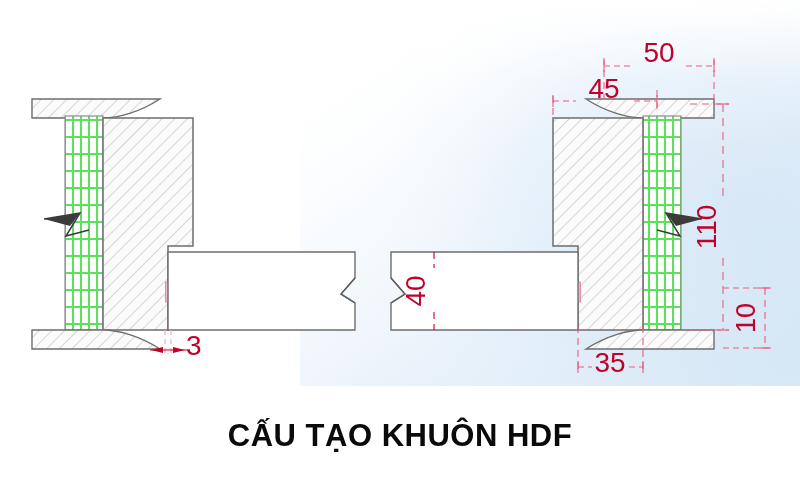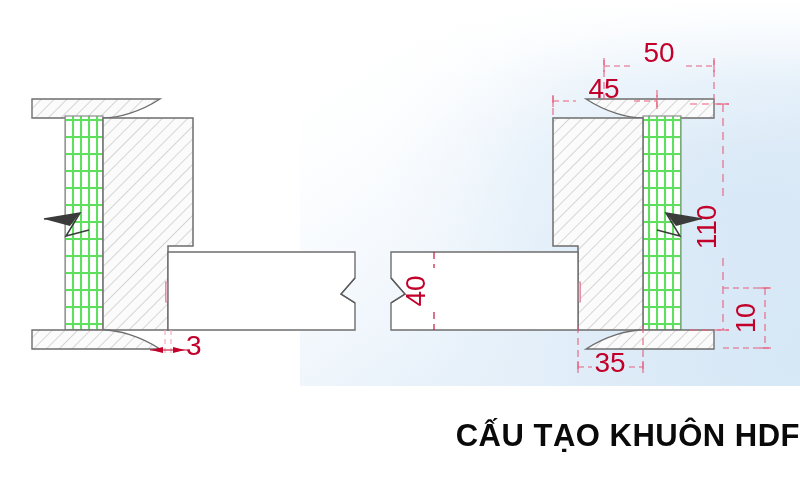--- a/index.html
+++ b/index.html
@@ -26,21 +26,21 @@
   #drawing{
     position:absolute;
     left:0;top:0;
     width:800px;height:500px;
   }
   #caption{
     position:absolute;
     left:0;
     top:418px;
     width:800px;
-    text-align:right;
+    text-align:center;
     font-size:31px;
     font-weight:bold;
     color:#0a0a0a;
     letter-spacing:0.5px;
     font-family:"Liberation Sans", sans-serif;
     white-space:nowrap;
   }
 </style>
 </head>
 <body>

